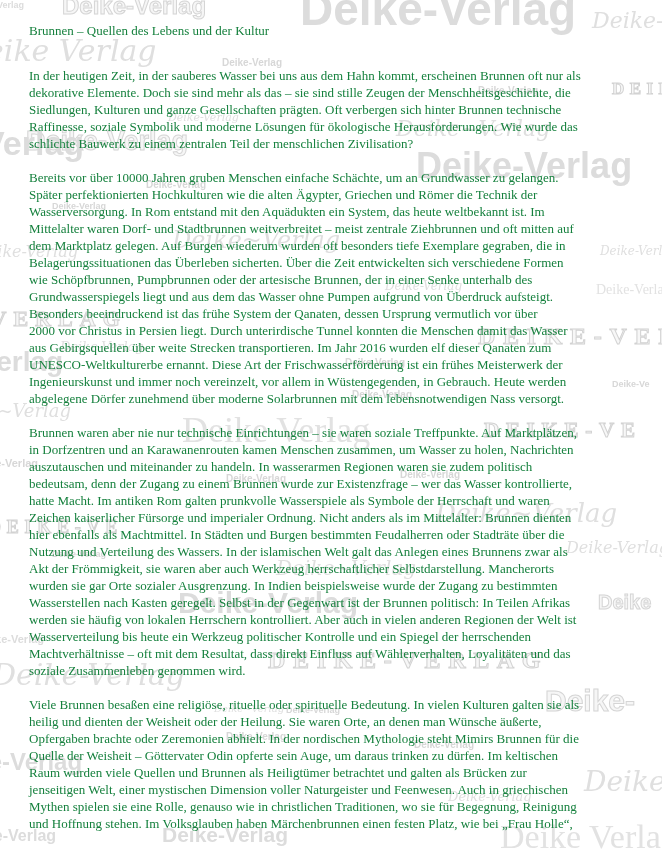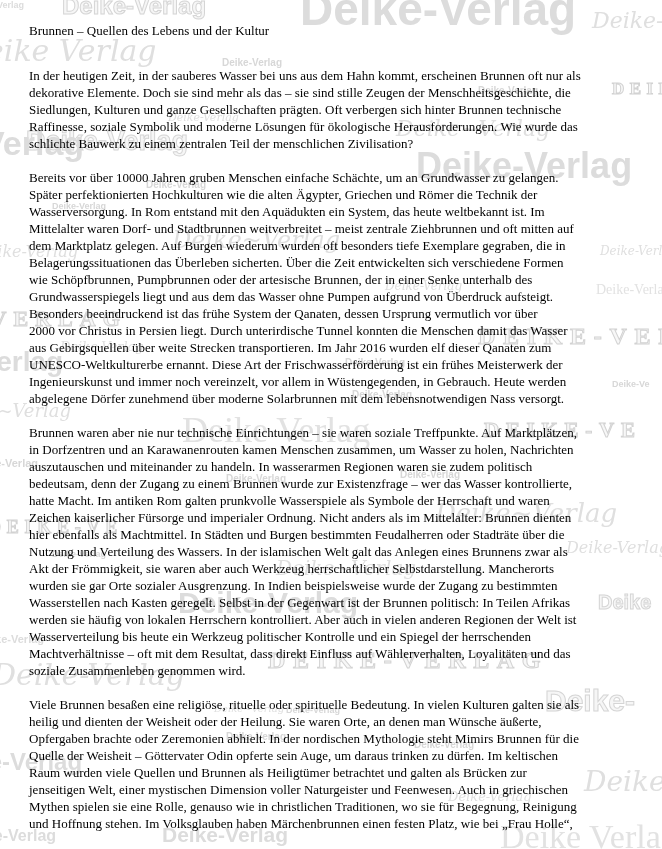--- a/index.html
+++ b/index.html
@@ -22,21 +22,21 @@
                 color: #f6f6f6; -webkit-text-stroke: 1px #d5d5d5; }
   .wm-outline-caps { font-family: "Liberation Serif", serif; font-weight: 700;
                 letter-spacing: 0.32em; color: #f7f7f7; -webkit-text-stroke: 1px #d2d2d2; }
   
   .content {
     position: absolute;
     left: 29px;
     top: 22px;
     width: 610px;
     z-index: 1;
-    color: #000000;
+    color: #15803d;
     font-size: 13px;
     line-height: 17px;
   }
   .content h1 {
     font-size: 13px;
     font-weight: 400;
     margin: 0 0 28px 0;
     white-space: pre;
   }
   .content p {

